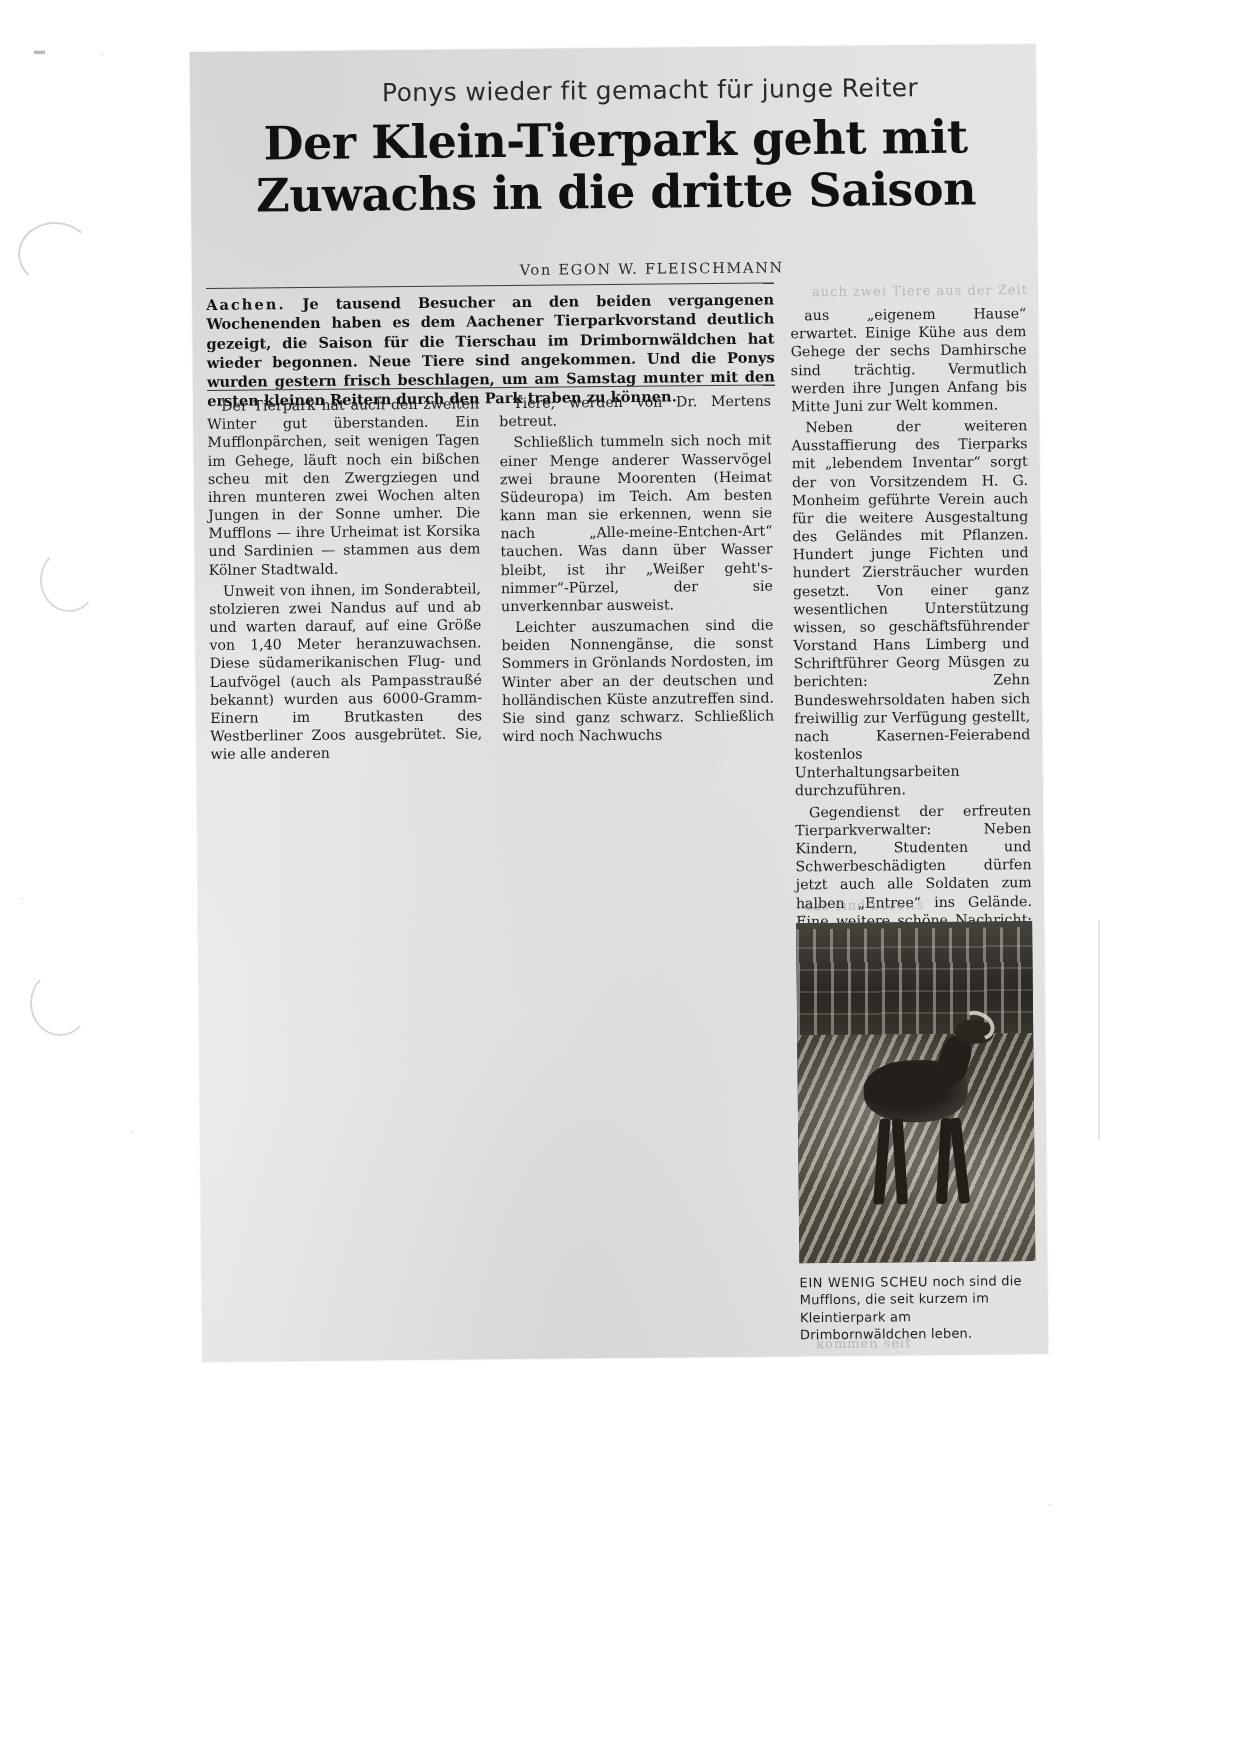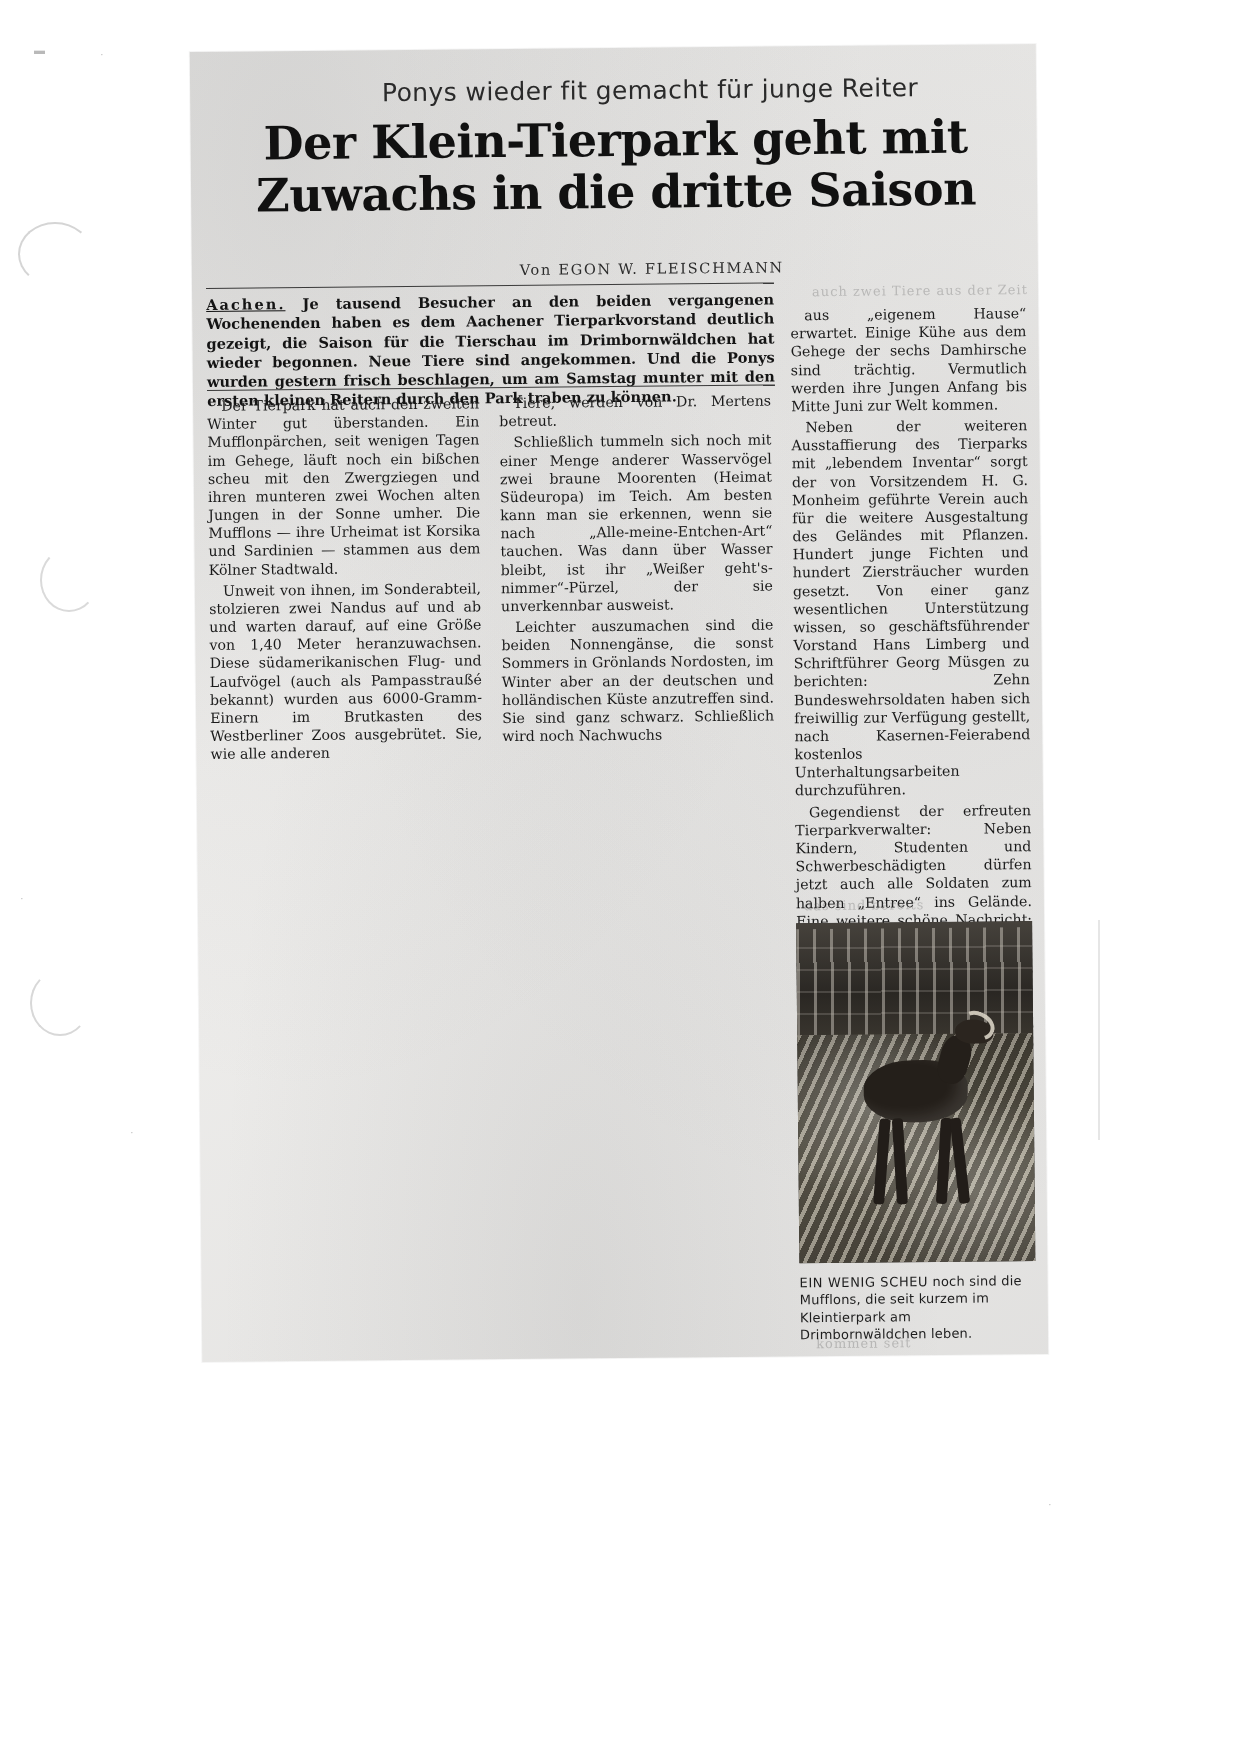--- a/index.html
+++ b/index.html
@@ -118,21 +118,20 @@
     font-family: "DejaVu Serif", serif;
     font-weight: bold;
     font-size: 14.6px;
     line-height: 1.32;
     text-align: justify;
     color: #141414;
     hyphens: manual;
   }
   .lead .city {
     letter-spacing: 2px;
-    text-decoration: underline;
   }
 
   
   .col {
     position: absolute;
     font-family: "DejaVu Serif", serif;
     font-size: 14.2px;
     line-height: 1.28;
     text-align: justify;
     color: #1a1a1a;

